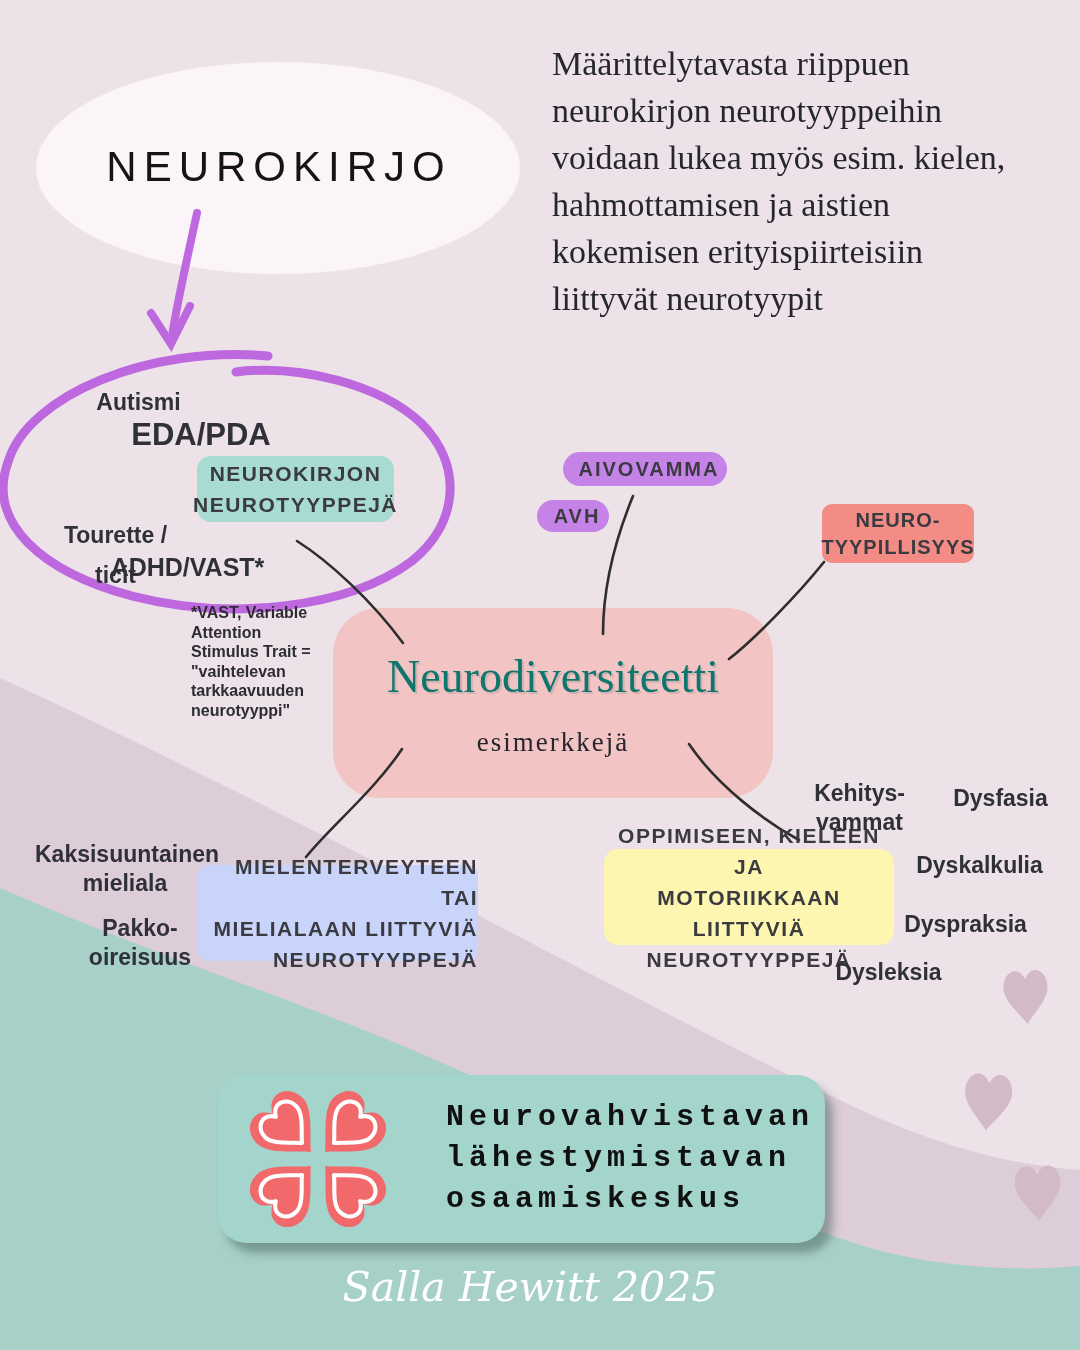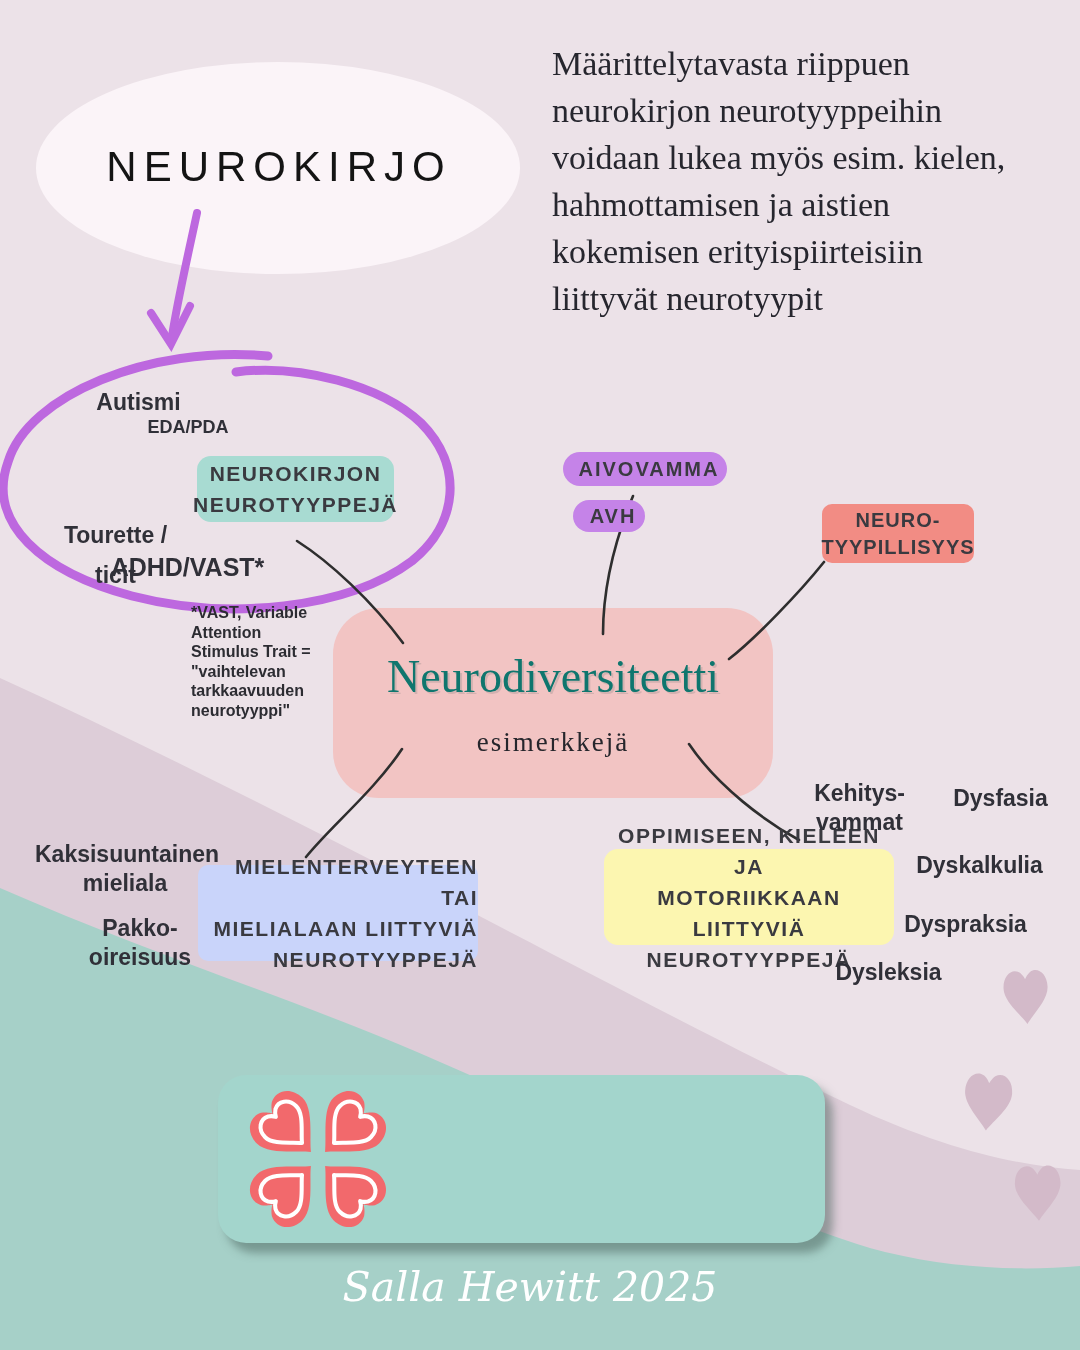--- a/index.html
+++ b/index.html
@@ -102,40 +102,40 @@
 <div class="layer bubble-title">NEUROKIRJO</div>
 
 <div class="layer intro pre">Määrittelytavasta riippuen
 neurokirjon neurotyyppeihin
 voidaan lukea myös esim. kielen,
 hahmottamisen ja aistien
 kokemisen erityispiirteisiin
 liittyvät neurotyypit</div>
 
 <div class="layer map-label" style="left:66px;top:389px;width:145px;font-size:23px;">Autismi</div>
-<div class="layer map-label" style="left:98px;top:417px;width:180px;font-size:18px;">EDA/PDA</div>
+<div class="layer map-label" style="left:111px;top:417px;width:180px;font-size:31px;">EDA/PDA</div>
 <div class="layer map-label pre" style="left:48px;top:477px;width:135px;font-size:23px;line-height:40px;margin-top:38px;">Tourette /
 ticit</div>
 <div class="layer map-label" style="left:100px;top:553px;width:175px;font-size:25px;">ADHD/VAST*</div>
 
 <div class="layer badge badge-teal pre" style="left:197px;top:456px;width:197px;height:66px;font-size:21px;line-height:31px;">NEUROKIRJON
 NEUROTYYPPEJÄ</div>
 
 <div class="layer footnote pre">*VAST, Variable
 Attention
 Stimulus Trait =
 "vaihtelevan
 tarkkaavuuden
 neurotyyppi"</div>
 
 <div class="layer center-title">Neurodiversiteetti</div>
 <div class="layer center-sub">esimerkkejä</div>
 
 <div class="layer badge badge-purple" style="left:563px;top:452px;width:156px;height:34px;font-size:20px;">AIVOVAMMA</div>
-<div class="layer badge badge-purple" style="left:537px;top:500px;width:64px;height:32px;font-size:20px;margin-left:36px;">AVH</div>
+<div class="layer badge badge-purple" style="left:537px;top:500px;width:64px;height:32px;font-size:20px;">AVH</div>
 <div class="layer badge badge-salmon pre" style="left:822px;top:504px;width:152px;height:59px;font-size:20px;line-height:27px;">NEURO-
 TYYPILLISYYS</div>
 <div class="layer badge badge-blue pre" style="left:198px;top:865px;width:280px;height:96px;font-size:21px;line-height:31px;">MIELENTERVEYTEEN TAI
 MIELIALAAN LIITTYVIÄ
 NEUROTYYPPEJÄ</div>
 <div class="layer badge badge-yellow pre" style="left:604px;top:849px;width:290px;height:96px;font-size:21px;line-height:31px;">OPPIMISEEN, KIELEEN JA
 MOTORIIKKAAN LIITTYVIÄ
 NEUROTYYPPEJÄ</div>
 
 <div class="layer map-label pre" style="left:35px;top:840px;width:180px;font-size:23px;line-height:29px;">Kaksisuuntainen
@@ -161,15 +161,18 @@
     </g>
     <g transform="translate(80,80) rotate(225) translate(0,-44) scale(0.85)">
       <path fill="#f2696c" d="M0,40 C-11,26 -38,7 -38,-12 C-38,-31 -22,-41 -9,-34 C-3,-30 0,-24 0,-24 C0,-24 3,-30 9,-34 C22,-41 38,-31 38,-12 C38,7 11,26 0,40 Z"></path>
       <path fill="none" stroke="#ffffff" stroke-width="7" stroke-linejoin="round" stroke-linecap="round" transform="scale(0.68) translate(0,-3)" d="M0,40 C-11,26 -38,7 -38,-12 C-38,-31 -22,-41 -9,-34 C-3,-30 0,-24 0,-24 C0,-24 3,-30 9,-34 C22,-41 38,-31 38,-12 C38,7 11,26 0,40 Z"></path>
     </g>
     <g transform="translate(80,80) rotate(315) translate(0,-44) scale(0.85)">
       <path fill="#f2696c" d="M0,40 C-11,26 -38,7 -38,-12 C-38,-31 -22,-41 -9,-34 C-3,-30 0,-24 0,-24 C0,-24 3,-30 9,-34 C22,-41 38,-31 38,-12 C38,7 11,26 0,40 Z"></path>
       <path fill="none" stroke="#ffffff" stroke-width="7" stroke-linejoin="round" stroke-linecap="round" transform="scale(0.68) translate(0,-3)" d="M0,40 C-11,26 -38,7 -38,-12 C-38,-31 -22,-41 -9,-34 C-3,-30 0,-24 0,-24 C0,-24 3,-30 9,-34 C22,-41 38,-31 38,-12 C38,7 11,26 0,40 Z"></path>
     </g>
   </svg>
+  <div class="org-text pre">Neurovahvistavan
+lähestymistavan
+osaamiskeskus</div>
 </div>
 
 <div class="layer credit">Salla Hewitt 2025</div>
 
 </body></html>

